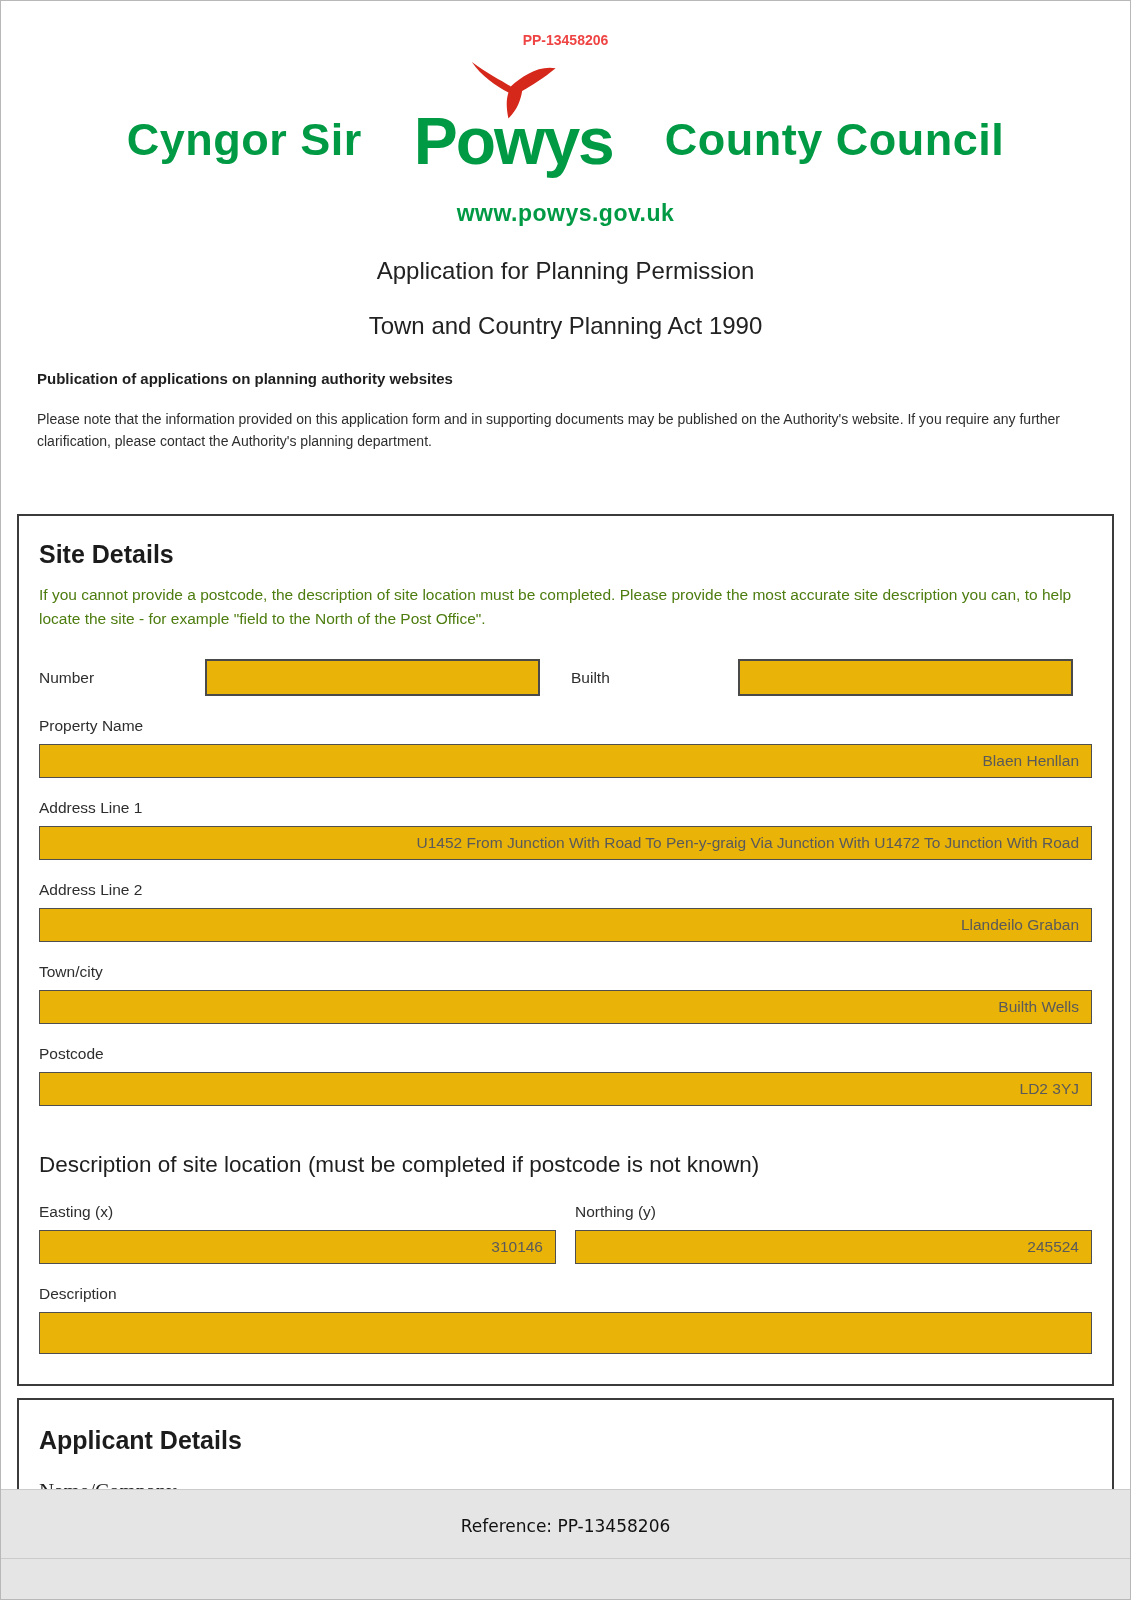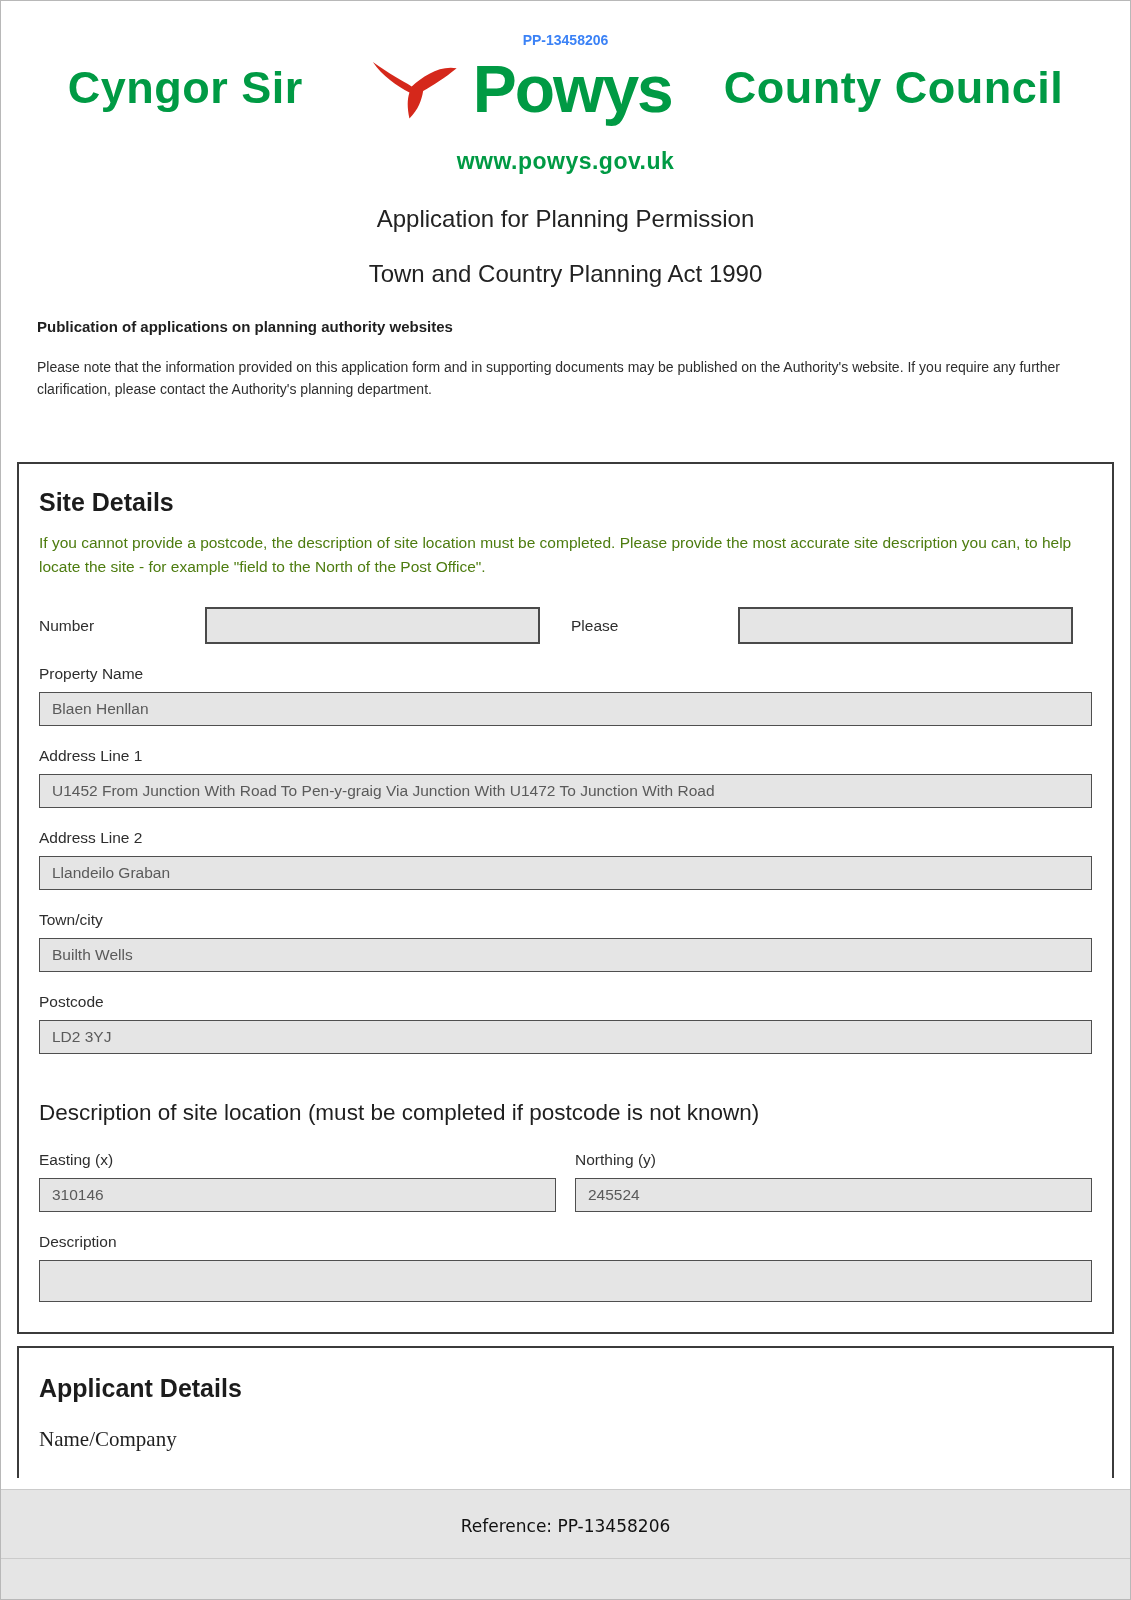--- a/index.html
+++ b/index.html
@@ -14,39 +14,40 @@
     position:relative;
     overflow:hidden;
   }
 
   
   .form-ref {
     text-align:center;
     padding-top:31px;
     font-size:14px;
     font-weight:bold;
-    color:#3b82f6;
+    color:#ef4444;
   }
   .logo-row {
     display:flex;
     justify-content:center;
     align-items:flex-end;
     gap:52px;
     margin-top:8px;
   }
   .logo-side {
     font-size:45px;
     font-weight:bold;
     color:#009A44;
     letter-spacing:0.5px;
     padding-bottom:14px;
   }
   .logo-center {
     display:flex;
-    flex-direction:row;
+    flex-direction:column;
+    align-items:center;
   }
   .bird {
     width:118px;
     height:64px;
     margin-bottom:-12px;
     position:relative;
     z-index:2;
   }
   .bird path { fill:#D5281B; }
   .powys {
@@ -124,23 +125,24 @@
     color:#2e2e2e;
   }
   .inline-lbl { width:166px; flex:none; }
   .inline-lbl.suffix { margin-left:31px; width:167px; }
   .txt {
     border:1px solid #4f4f4f;
     height:34px;
     font-size:15.5px;
     color:#5a5a5a;
     padding:0 12px;
-    background:#e5e5e5;
+    background:#eab308;
     font-family:"Liberation Sans", sans-serif;
     outline:none;
+    text-align:right;
   }
   .txt.small {
     width:335px;
     height:37px;
     border-width:2px;
     border-color:#4a4a4a;
   }
 
   .field { margin-top:21px; }
   .field .lbl { display:block; margin-bottom:9px; }
@@ -217,21 +219,21 @@
     <div class="notice-body">Please note that the information provided on this application form and in supporting documents may be published on the Authority's website. If you require any further clarification, please contact the Authority's planning department.</div>
   </div>
 
   <section class="panel">
     <div class="section-title">Site Details</div>
     <div class="intro">If you cannot provide a postcode, the description of site location must be completed. Please provide the most accurate site description you can, to help locate the site - for example "field to the North of the Post Office".</div>
 
     <div class="inline-row">
       <label class="lbl inline-lbl">Number</label>
       <input type="text" class="txt small" value="" style="">
-      <label class="lbl inline-lbl suffix">Please</label>
+      <label class="lbl inline-lbl suffix">Builth</label>
       <input type="text" class="txt small" value="" style="">
     </div>
 
     <div class="field">
       <label class="lbl">Property Name</label>
       <input type="text" class="txt full" value="Blaen Henllan" style="">
     </div>
 
     <div class="field">
       <label class="lbl">Address Line 1</label>

